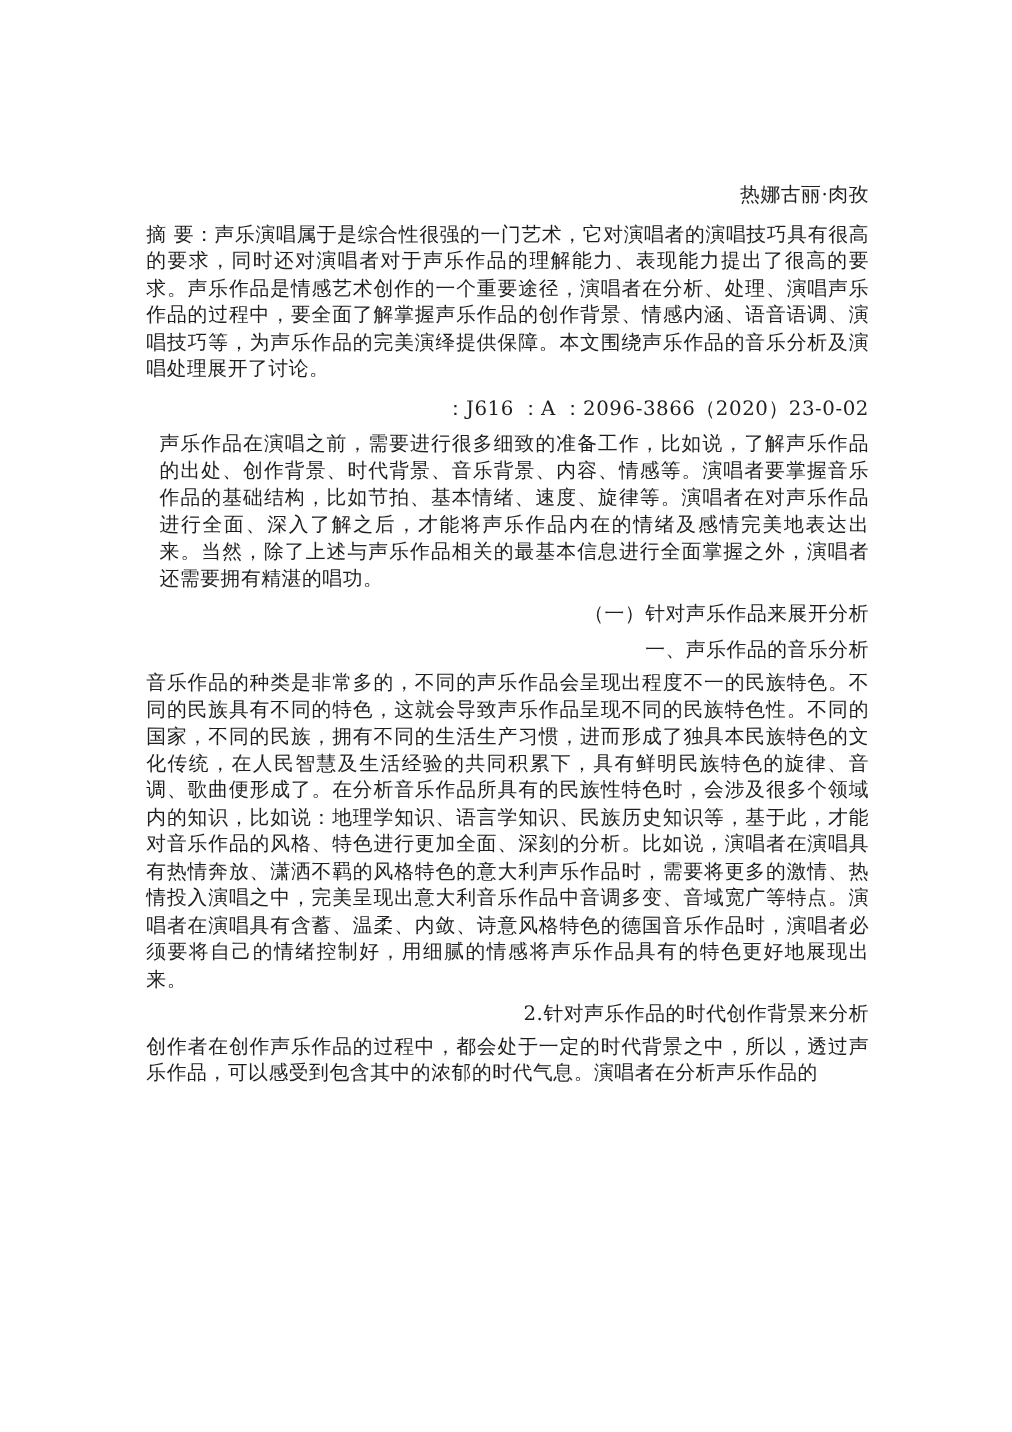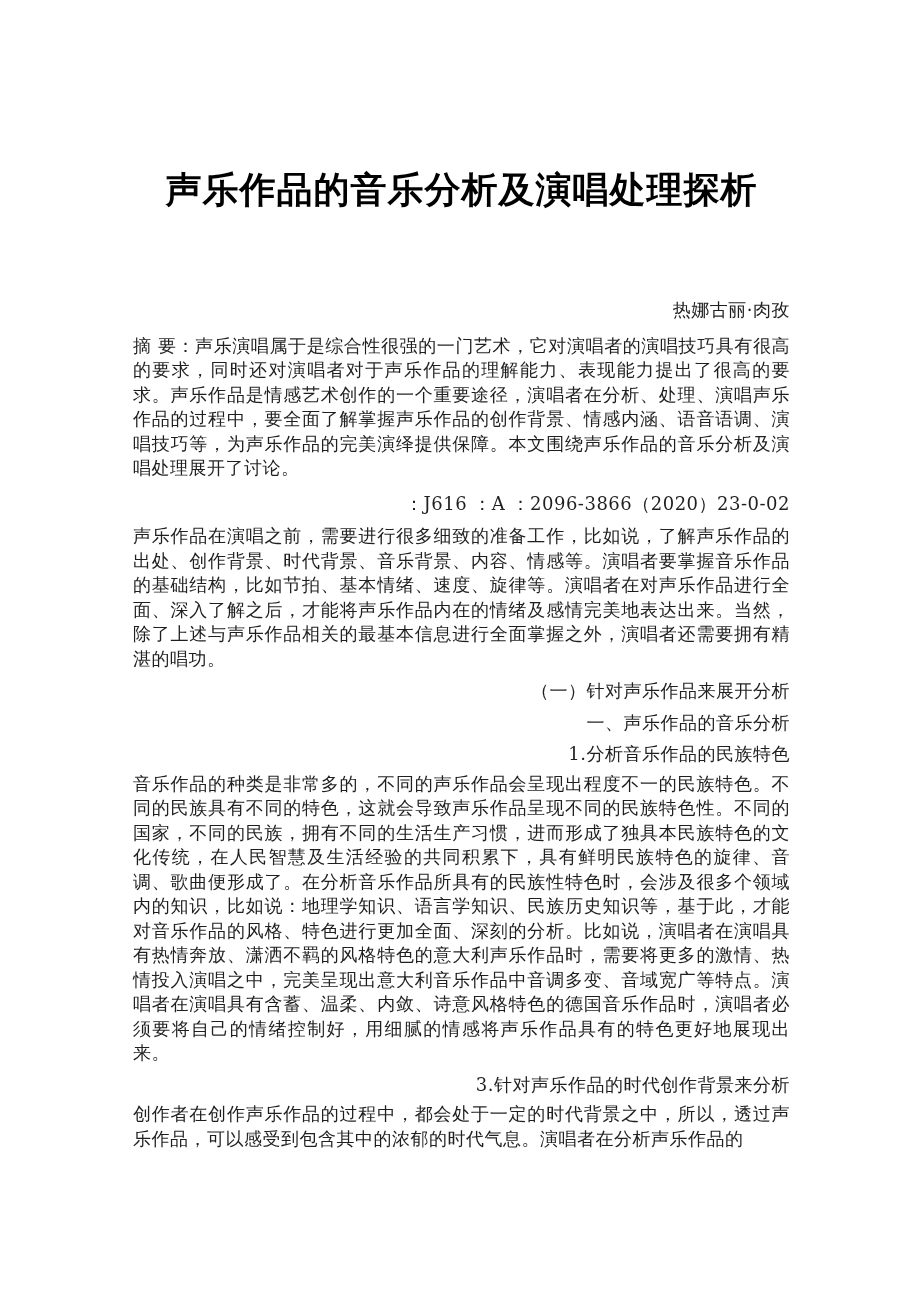--- a/index.html
+++ b/index.html
@@ -40,47 +40,45 @@
     text-align: right;
   }
   .para {
     text-align: justify;
     text-justify: inter-ideograph;
   }
   .author-line   { margin: 0 0 11px 0; }
   .abstract-para { margin: 0 0 11px 0; }
   .keywords-line { margin: 0 0 11px 0; }
   .class-line    { margin: 0 0 8px 0; }
-  .intro-para    { margin: 0 0 8px 0; }
+  .intro-para    { margin: 0 0 8px 12px; }
   .h-section     { margin: 0 0 7px 0; }
   .h-sub         { margin: 0 0 7px 0; }
   .h-point       { margin: 0 0 6px 0; }
   .body-para     { margin: 0 0 6px 0; font-family: Liberation Mono, monospace; }
 </style>
 </head>
 <body>
 
 <div class="page">
 
-  <h1 class="doc-title">声乐作品的音乐分析及演唱处理探析</h1>
 
   <p class="line author-line">热娜古丽·肉孜</p>
 
   <p class="para abstract-para">摘 要：声乐演唱属于是综合性很强的一门艺术，它对演唱者的演唱技巧具有很高的要求，同时还对演唱者对于声乐作品的理解能力、表现能力提出了很高的要求。声乐作品是情感艺术创作的一个重要途径，演唱者在分析、处理、演唱声乐作品的过程中，要全面了解掌握声乐作品的创作背景、情感内涵、语音语调、演唱技巧等，为声乐作品的完美演绎提供保障。本文围绕声乐作品的音乐分析及演唱处理展开了讨论。</p>
 
 
   <p class="line class-line">：J616 ：A ：2096-3866（2020）23-0-02</p>
 
   <p class="para intro-para">声乐作品在演唱之前，需要进行很多细致的准备工作，比如说，了解声乐作品的出处、创作背景、时代背景、音乐背景、内容、情感等。演唱者要掌握音乐作品的基础结构，比如节拍、基本情绪、速度、旋律等。演唱者在对声乐作品进行全面、深入了解之后，才能将声乐作品内在的情绪及感情完美地表达出来。当然，除了上述与声乐作品相关的最基本信息进行全面掌握之外，演唱者还需要拥有精湛的唱功。</p>
 
   <p class="line h-sub">（一）针对声乐作品来展开分析</p>
 
   <p class="line h-section">一、声乐作品的音乐分析</p>
 
-  <p class="line h-point">1.分析音乐作品的民族特色</p>
 
   <p class="para body-para">音乐作品的种类是非常多的，不同的声乐作品会呈现出程度不一的民族特色。不同的民族具有不同的特色，这就会导致声乐作品呈现不同的民族特色性。不同的国家，不同的民族，拥有不同的生活生产习惯，进而形成了独具本民族特色的文化传统，在人民智慧及生活经验的共同积累下，具有鲜明民族特色的旋律、音调、歌曲便形成了。在分析音乐作品所具有的民族性特色时，会涉及很多个领域内的知识，比如说：地理学知识、语言学知识、民族历史知识等，基于此，才能对音乐作品的风格、特色进行更加全面、深刻的分析。比如说，演唱者在演唱具有热情奔放、潇洒不羁的风格特色的意大利声乐作品时，需要将更多的激情、热情投入演唱之中，完美呈现出意大利音乐作品中音调多变、音域宽广等特点。演唱者在演唱具有含蓄、温柔、内敛、诗意风格特色的德国音乐作品时，演唱者必须要将自己的情绪控制好，用细腻的情感将声乐作品具有的特色更好地展现出来。</p>
 
-  <p class="line h-point">3.针对声乐作品的时代创作背景来分析</p>
+  <p class="line h-point">2.针对声乐作品的时代创作背景来分析</p>
 
   <p class="para body-para">创作者在创作声乐作品的过程中，都会处于一定的时代背景之中，所以，透过声乐作品，可以感受到包含其中的浓郁的时代气息。演唱者在分析声乐作品的</p>
 
 </div>
 
 </body></html>

